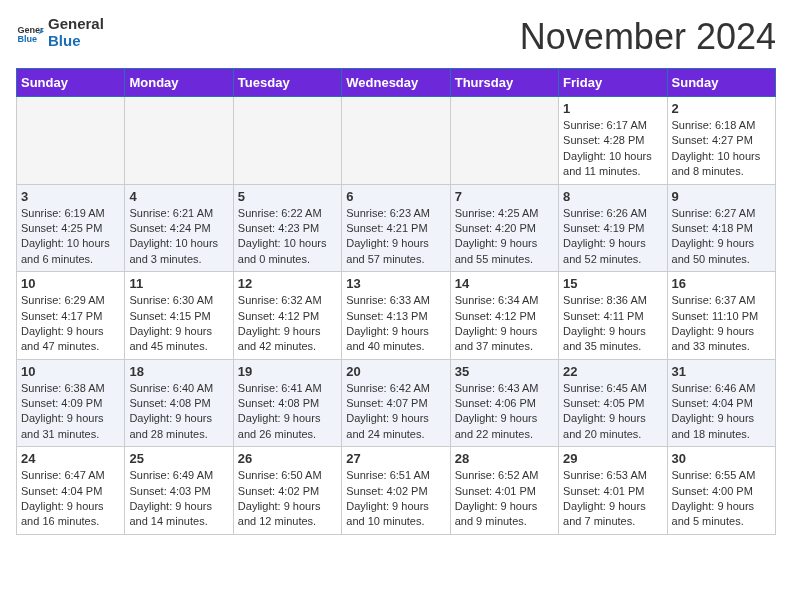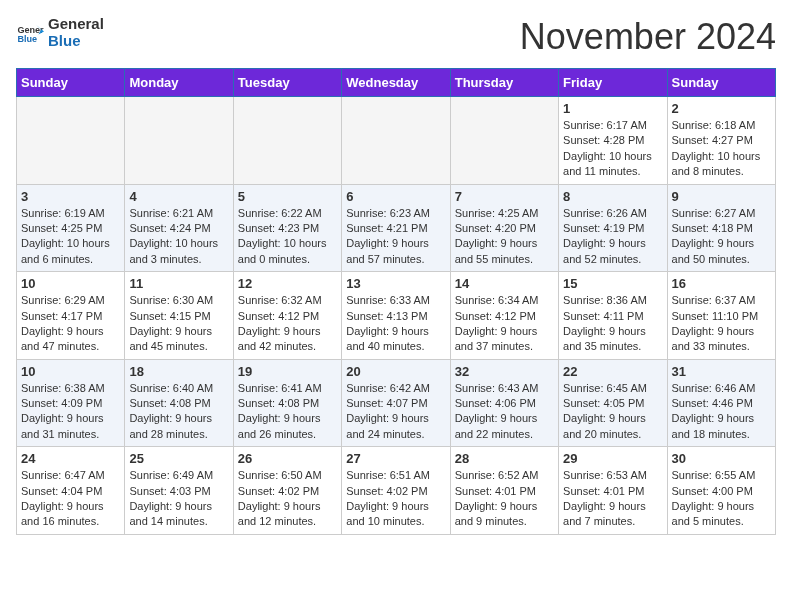--- a/index.html
+++ b/index.html
@@ -234,35 +234,35 @@
 Sunset: 4:08 PM
 Daylight: 9 hours and 26 minutes.</div>
         </td>
         <td class="alt-row">
           <div class="day-num">20</div>
           <div class="day-info">Sunrise: 6:42 AM
 Sunset: 4:07 PM
 Daylight: 9 hours and 24 minutes.</div>
         </td>
         <td class="alt-row">
-          <div class="day-num">32</div>
+          <div class="day-num">35</div>
           <div class="day-info">Sunrise: 6:43 AM
 Sunset: 4:06 PM
 Daylight: 9 hours and 22 minutes.</div>
         </td>
         <td class="alt-row">
           <div class="day-num">22</div>
           <div class="day-info">Sunrise: 6:45 AM
 Sunset: 4:05 PM
 Daylight: 9 hours and 20 minutes.</div>
         </td>
         <td class="alt-row">
           <div class="day-num">31</div>
           <div class="day-info">Sunrise: 6:46 AM
-Sunset: 4:46 PM
+Sunset: 4:04 PM
 Daylight: 9 hours and 18 minutes.</div>
         </td>
       </tr>
       <tr>
         <td>
           <div class="day-num">24</div>
           <div class="day-info">Sunrise: 6:47 AM
 Sunset: 4:04 PM
 Daylight: 9 hours and 16 minutes.</div>
         </td>

